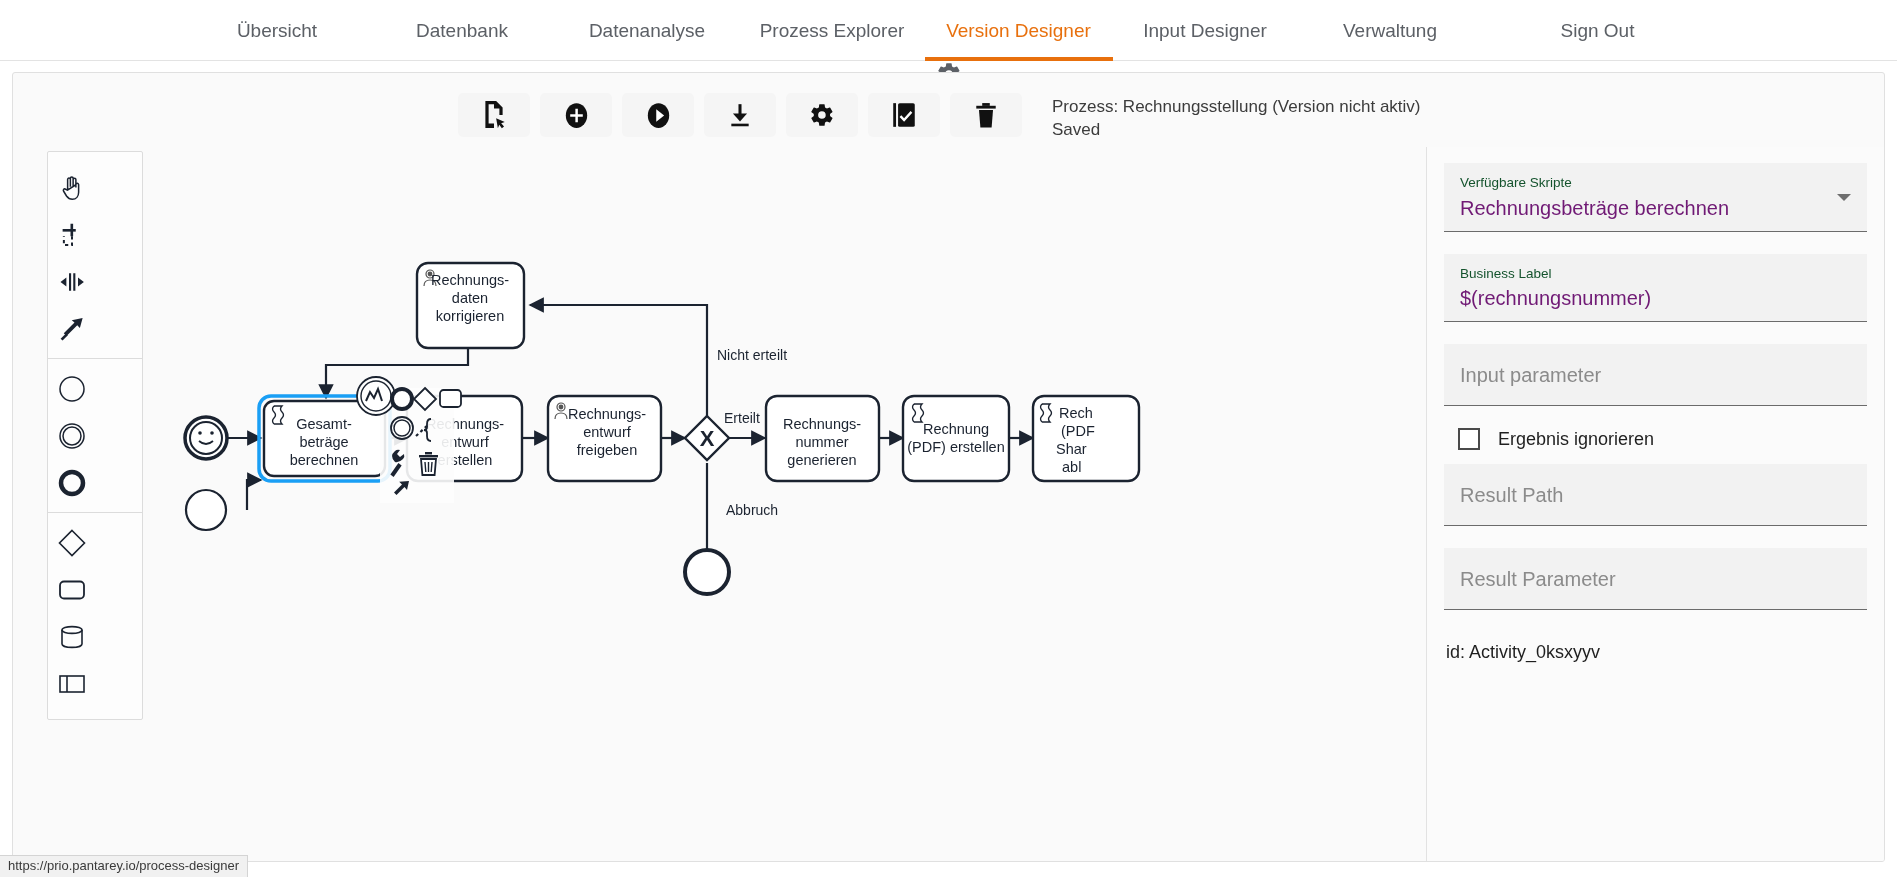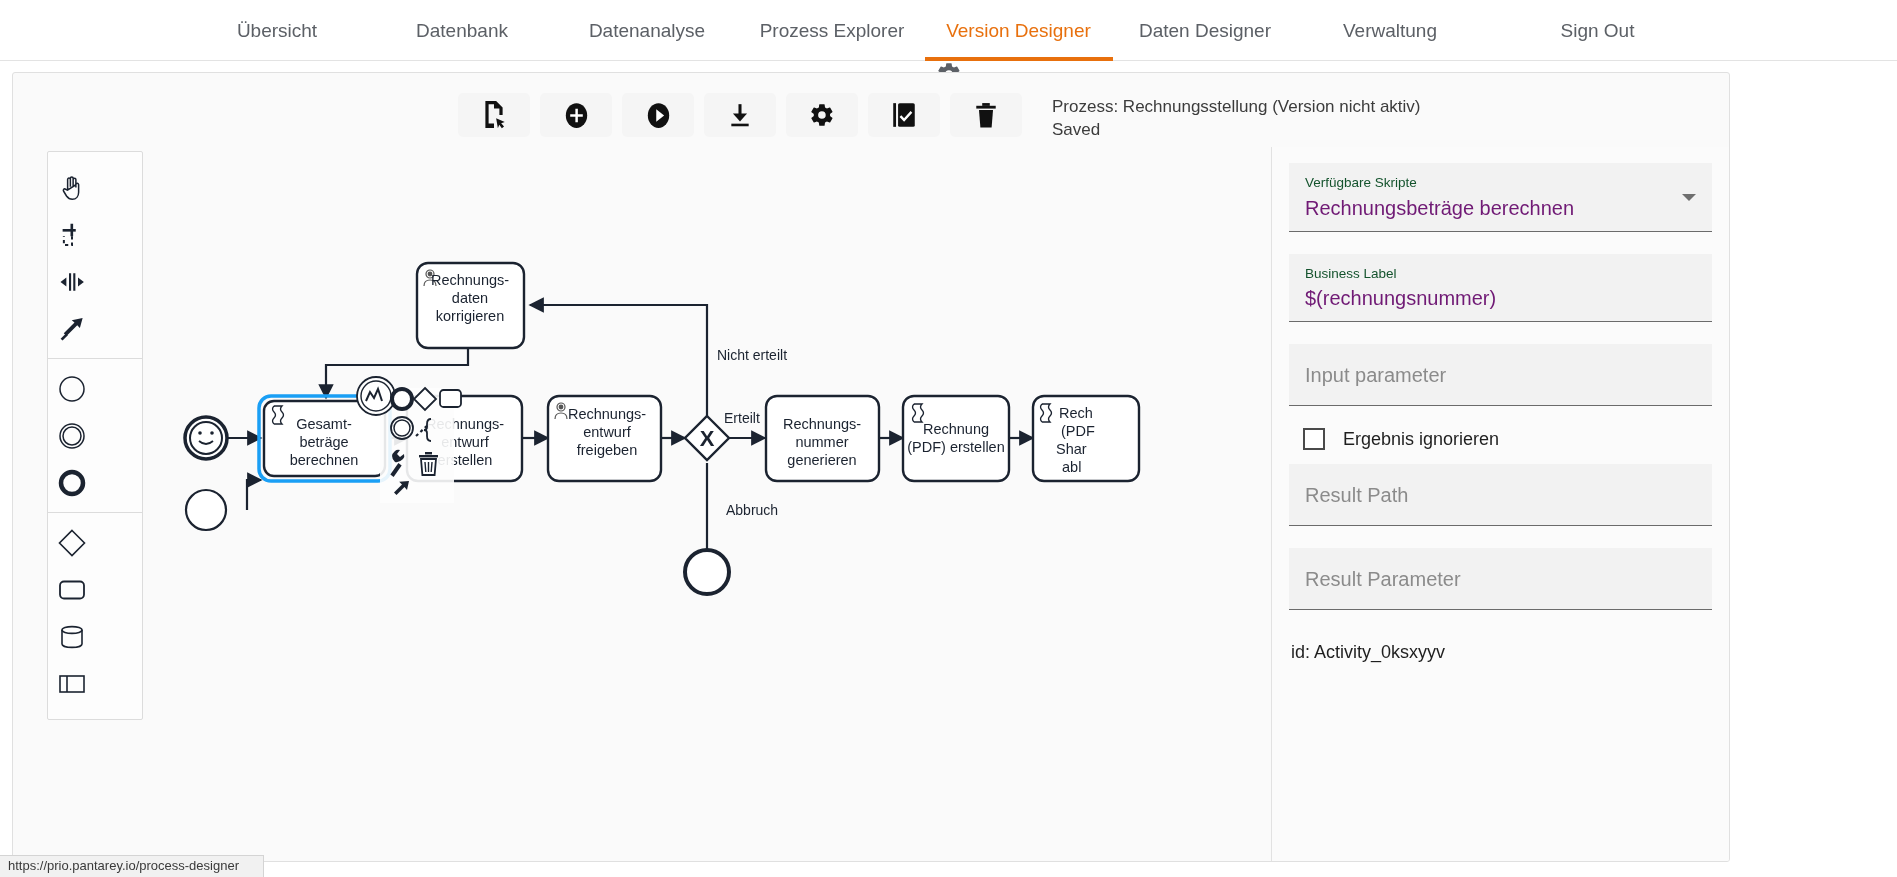--- a/index.html
+++ b/index.html
@@ -44,21 +44,21 @@
   .gear-btn {
     width: 70px; height: 61px;
     display: flex; align-items: center; justify-content: center;
     cursor: pointer;
   }
 
   
   .main-card {
     position: absolute;
     left: 12px; top: 72px;
-    width: 1718px; height: 790px;
+    width: 1873px; height: 790px;
     background: #fafafa;
     border: 1px solid #e0e0e0;
     border-radius: 3px;
     overflow: hidden;
   }
 
   
   .toolbar {
     position: absolute;
     left: 445px; top: 20px;
@@ -174,21 +174,21 @@
     margin-left: 2px;
     font-size: 18px;
     color: #1f1f1f;
   }
 
   
   .statusbar {
     position: absolute;
     left: 0; bottom: 0;
     height: 22px;
-    padding: 2px 24px 0 8px;
+    padding: 2px 8px 0 8px;
     background: #f1f1f1;
     border: 1px solid #d4d4d4;
     border-left: none; border-bottom: none;
     font-size: 13px;
     color: #3a3a3a;
     white-space: nowrap;
   }
 </style>
 </head>
 <body>
@@ -204,21 +204,21 @@
     <div class="nav-item" style="width:185px">
       <span>Datenanalyse</span>
     </div>
     <div class="nav-item" style="width:185px">
       <span>Prozess Explorer</span>
     </div>
     <div class="nav-item active" style="width:188px">
       <span>Version Designer</span>
     </div>
     <div class="nav-item" style="width:185px">
-      <span>Daten Designer</span>
+      <span>Input Designer</span>
     </div>
     <div class="nav-item" style="width:185px">
       <span>Verwaltung</span>
     </div>
     <div class="nav-item" style="width:230px">
       <span>Sign Out</span>
     </div>
   </div>
   <div class="gear-btn">
     <svg width="26" height="26" viewBox="0 0 24 24">

